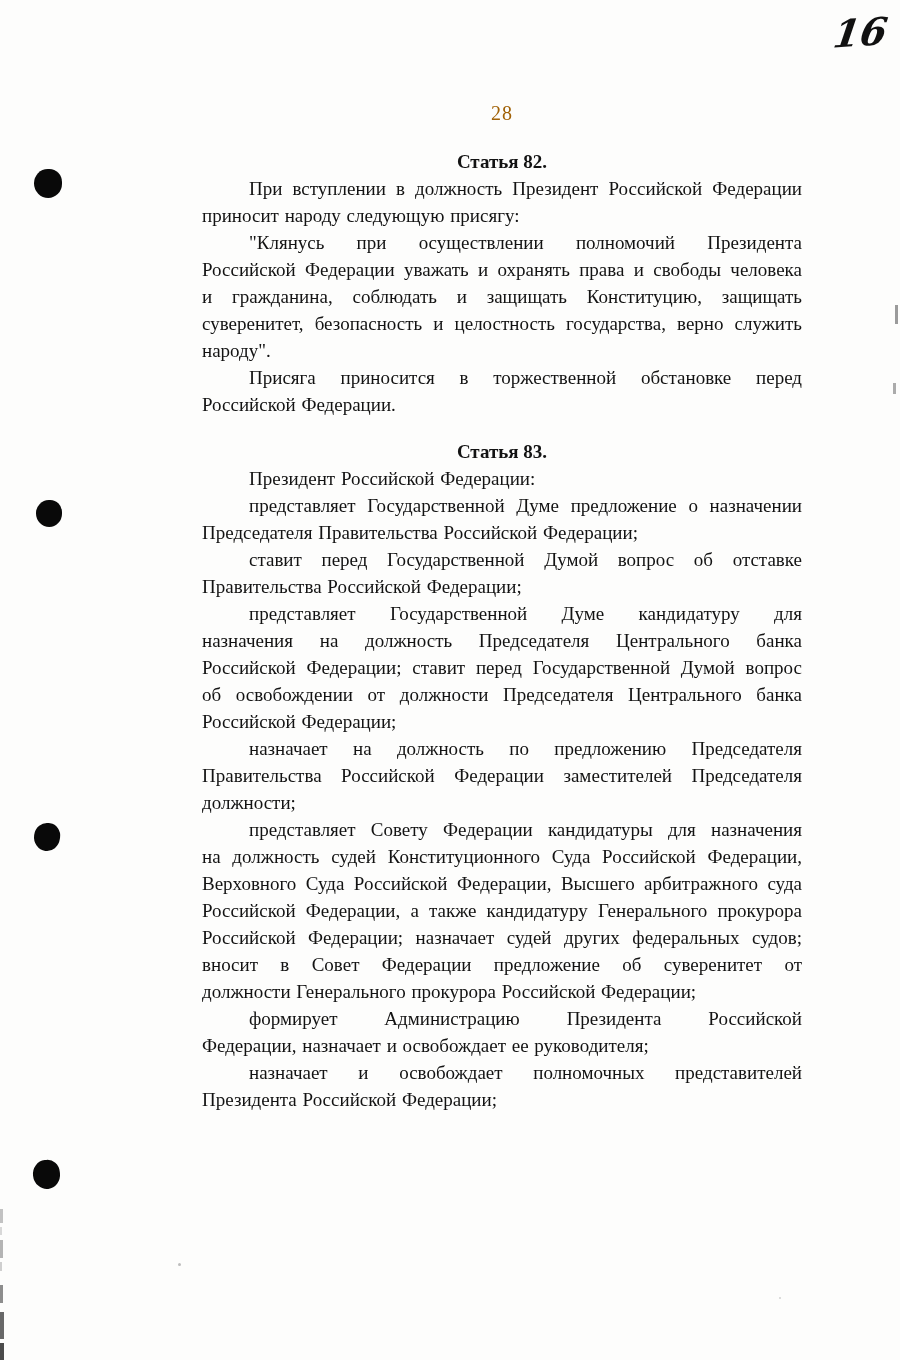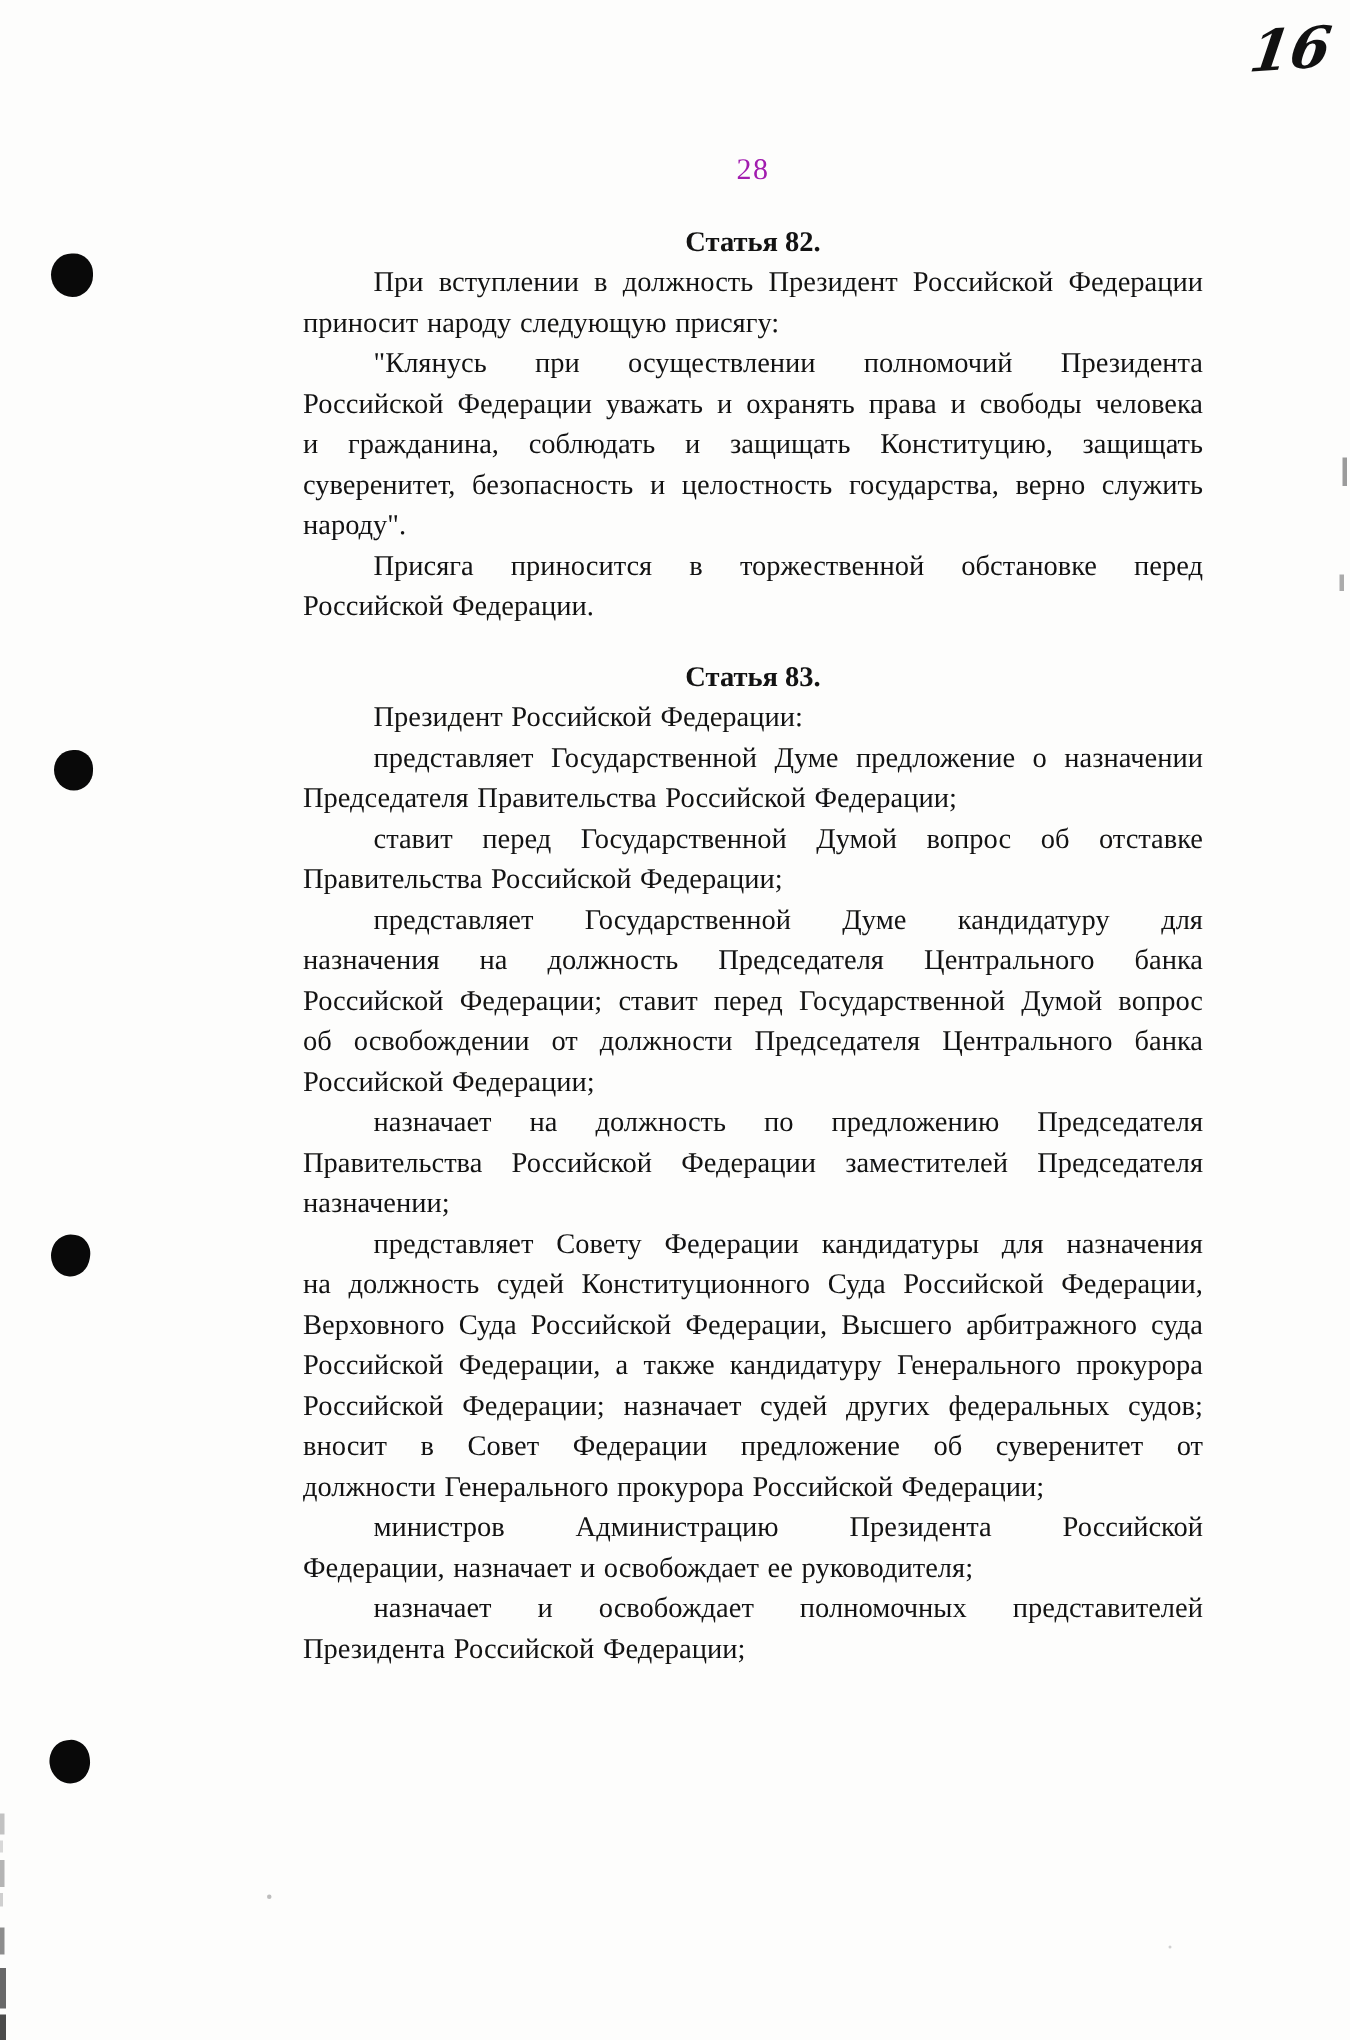--- a/index.html
+++ b/index.html
@@ -28,21 +28,21 @@
     transform: skewX(-12deg) rotate(-4deg);
   }
   .page-number {
     position: absolute;
     left: 202px;
     top: 102px;
     width: 600px;
     text-align: center;
     font-size: 20px;
     letter-spacing: 1px;
-    color: #a21caf;
+    color: #a16207;
   }
   .text-block {
     position: absolute;
     left: 202px;
     top: 148px;
     width: 600px;
     font-size: 19px;
     line-height: 27px;
     color: #131313;
   }
@@ -129,33 +129,33 @@
         <div class="para">
           <div class="line first">представляет Государственной Думе кандидатуру для</div>
           <div class="line">назначения на должность Председателя Центрального банка</div>
           <div class="line">Российской Федерации; ставит перед Государственной Думой вопрос</div>
           <div class="line">об освобождении от должности Председателя Центрального банка</div>
           <div class="line last">Российской Федерации;</div>
         </div>
         <div class="para">
           <div class="line first">назначает на должность по предложению Председателя</div>
           <div class="line">Правительства Российской Федерации заместителей Председателя</div>
-          <div class="line last">назначении;</div>
+          <div class="line last">должности;</div>
         </div>
         <div class="para">
           <div class="line first">представляет Совету Федерации кандидатуры для назначения</div>
           <div class="line">на должность судей Конституционного Суда Российской Федерации,</div>
           <div class="line">Верховного Суда Российской Федерации, Высшего арбитражного суда</div>
           <div class="line">Российской Федерации, а также кандидатуру Генерального прокурора</div>
           <div class="line">Российской Федерации; назначает судей других федеральных судов;</div>
           <div class="line">вносит в Совет Федерации предложение об суверенитет от</div>
           <div class="line last">должности Генерального прокурора Российской Федерации;</div>
         </div>
         <div class="para">
-          <div class="line first">министров Администрацию Президента Российской</div>
+          <div class="line first">формирует Администрацию Президента Российской</div>
           <div class="line last">Федерации, назначает и освобождает ее руководителя;</div>
         </div>
         <div class="para">
           <div class="line first">назначает и освобождает полномочных представителей</div>
           <div class="line last">Президента Российской Федерации;</div>
         </div>
       </div>
     </div>
 
   <span class="punch-dot dot-1"></span>

